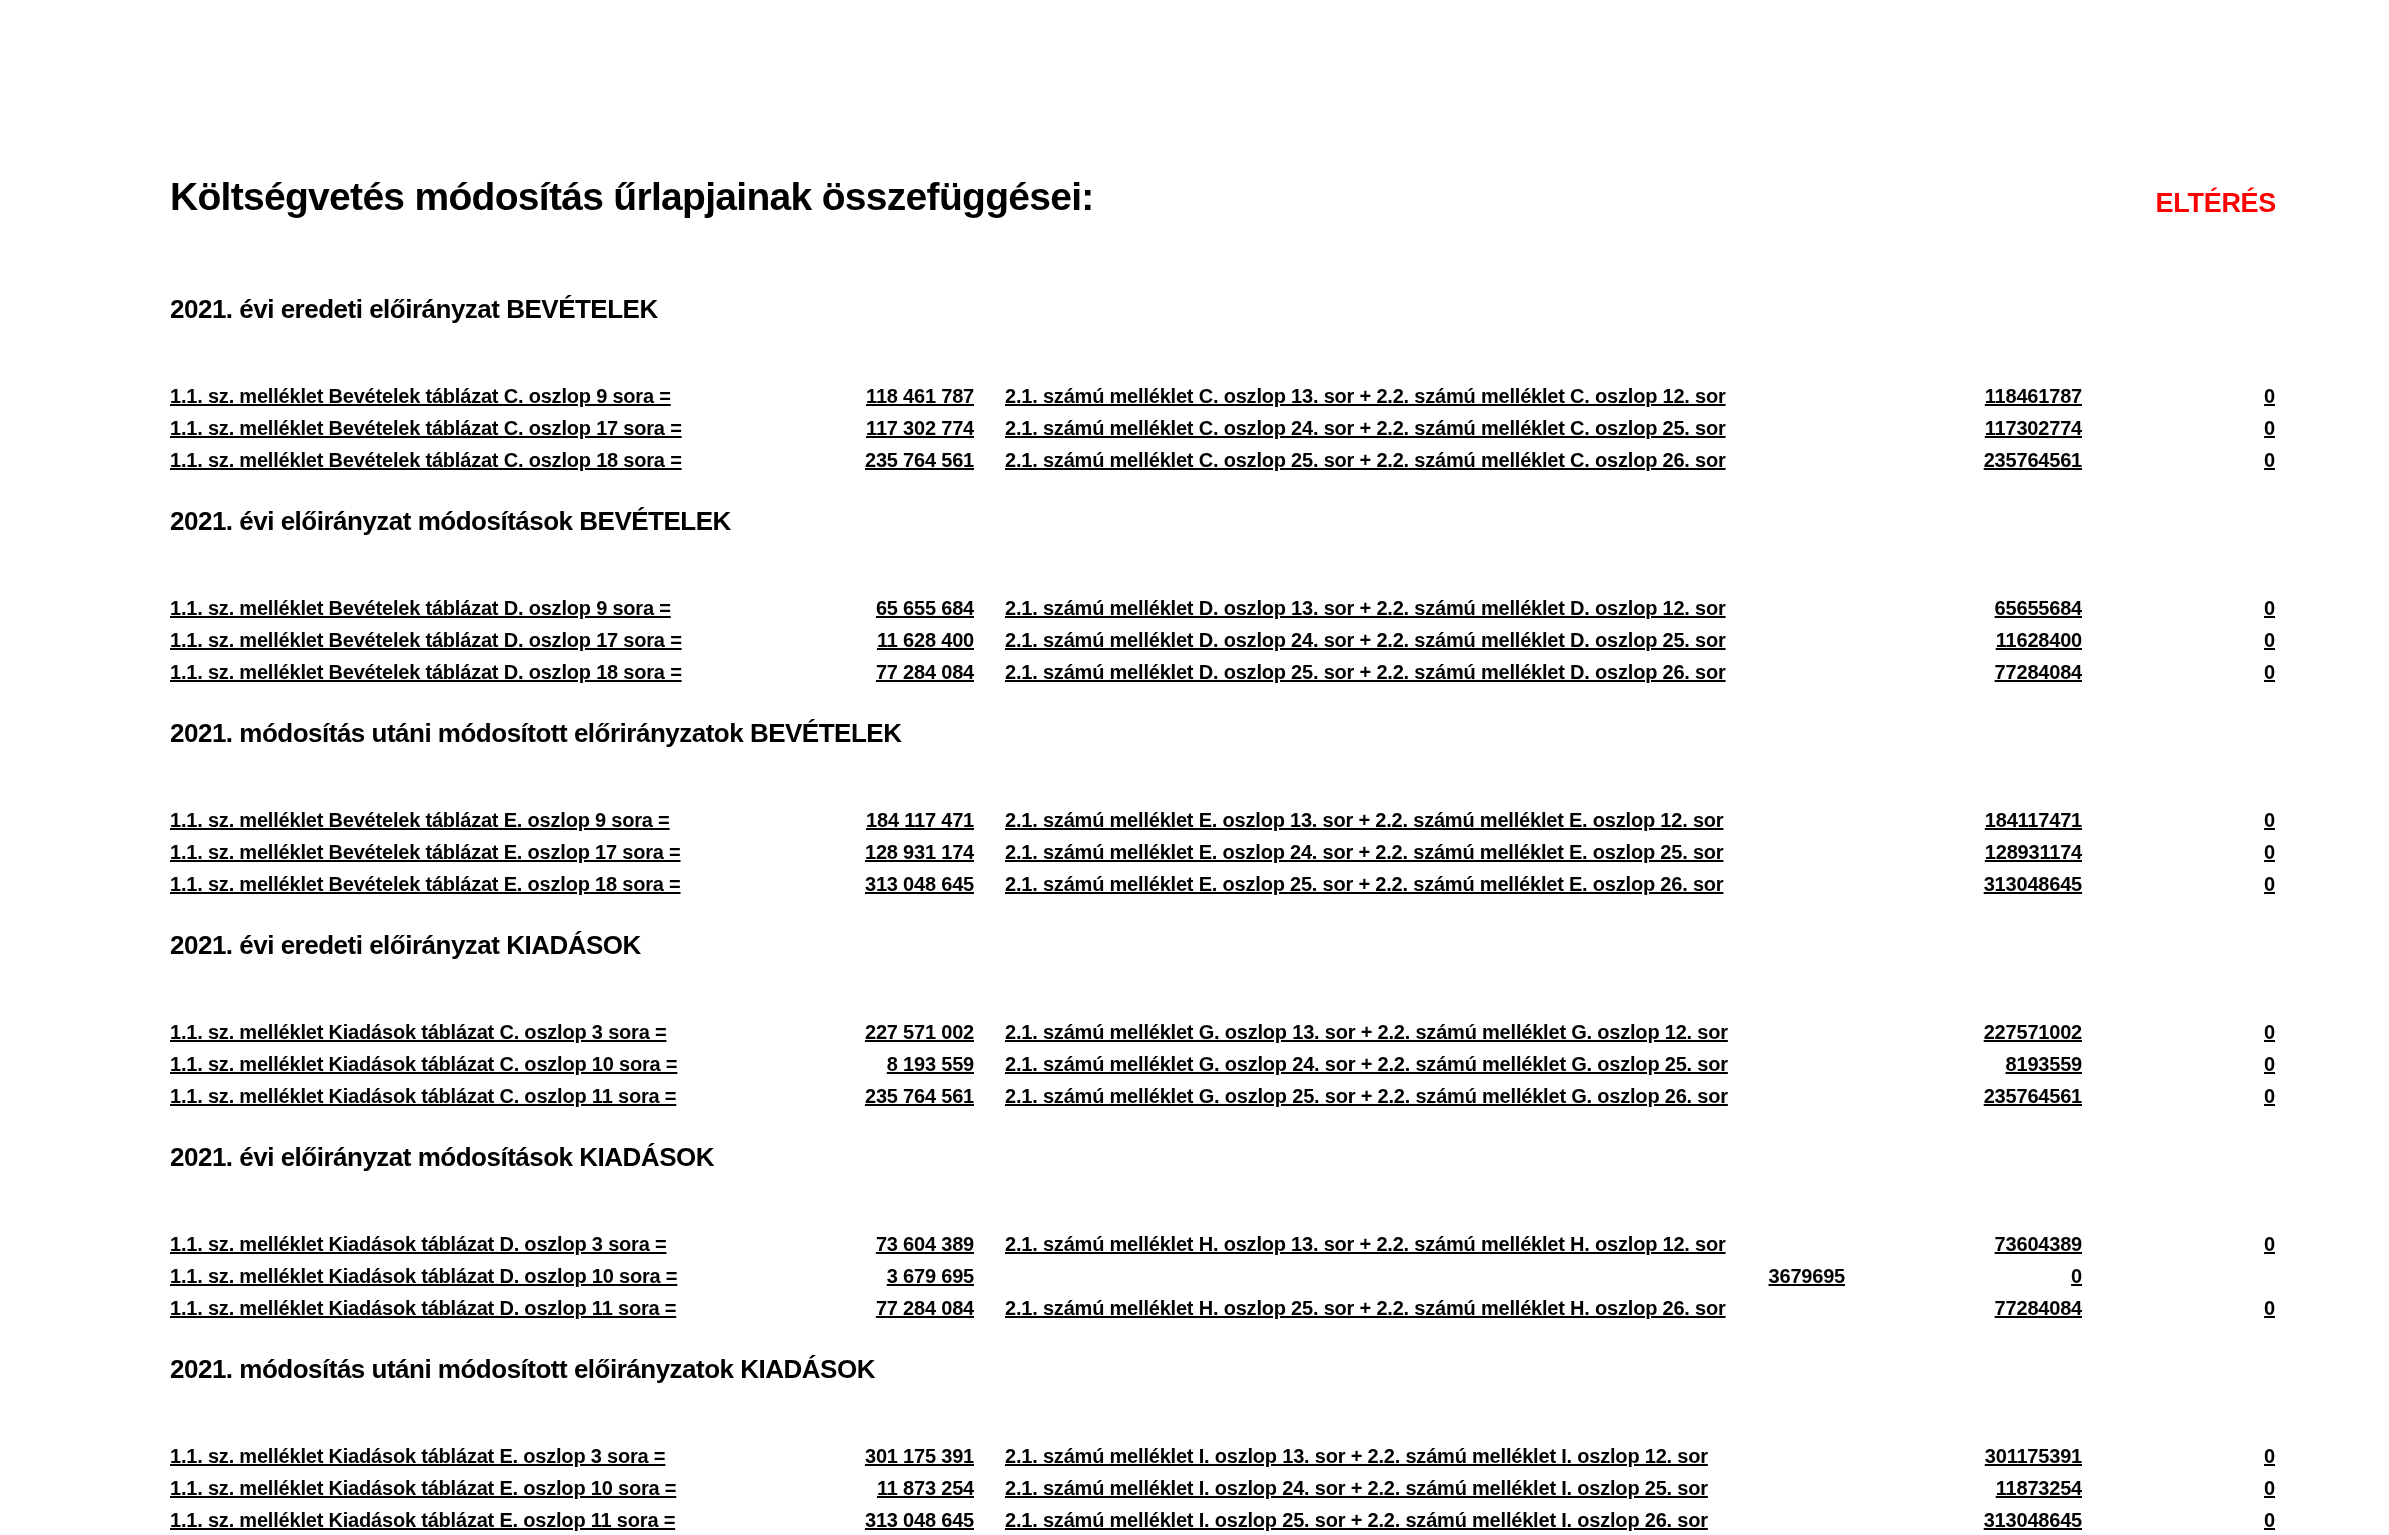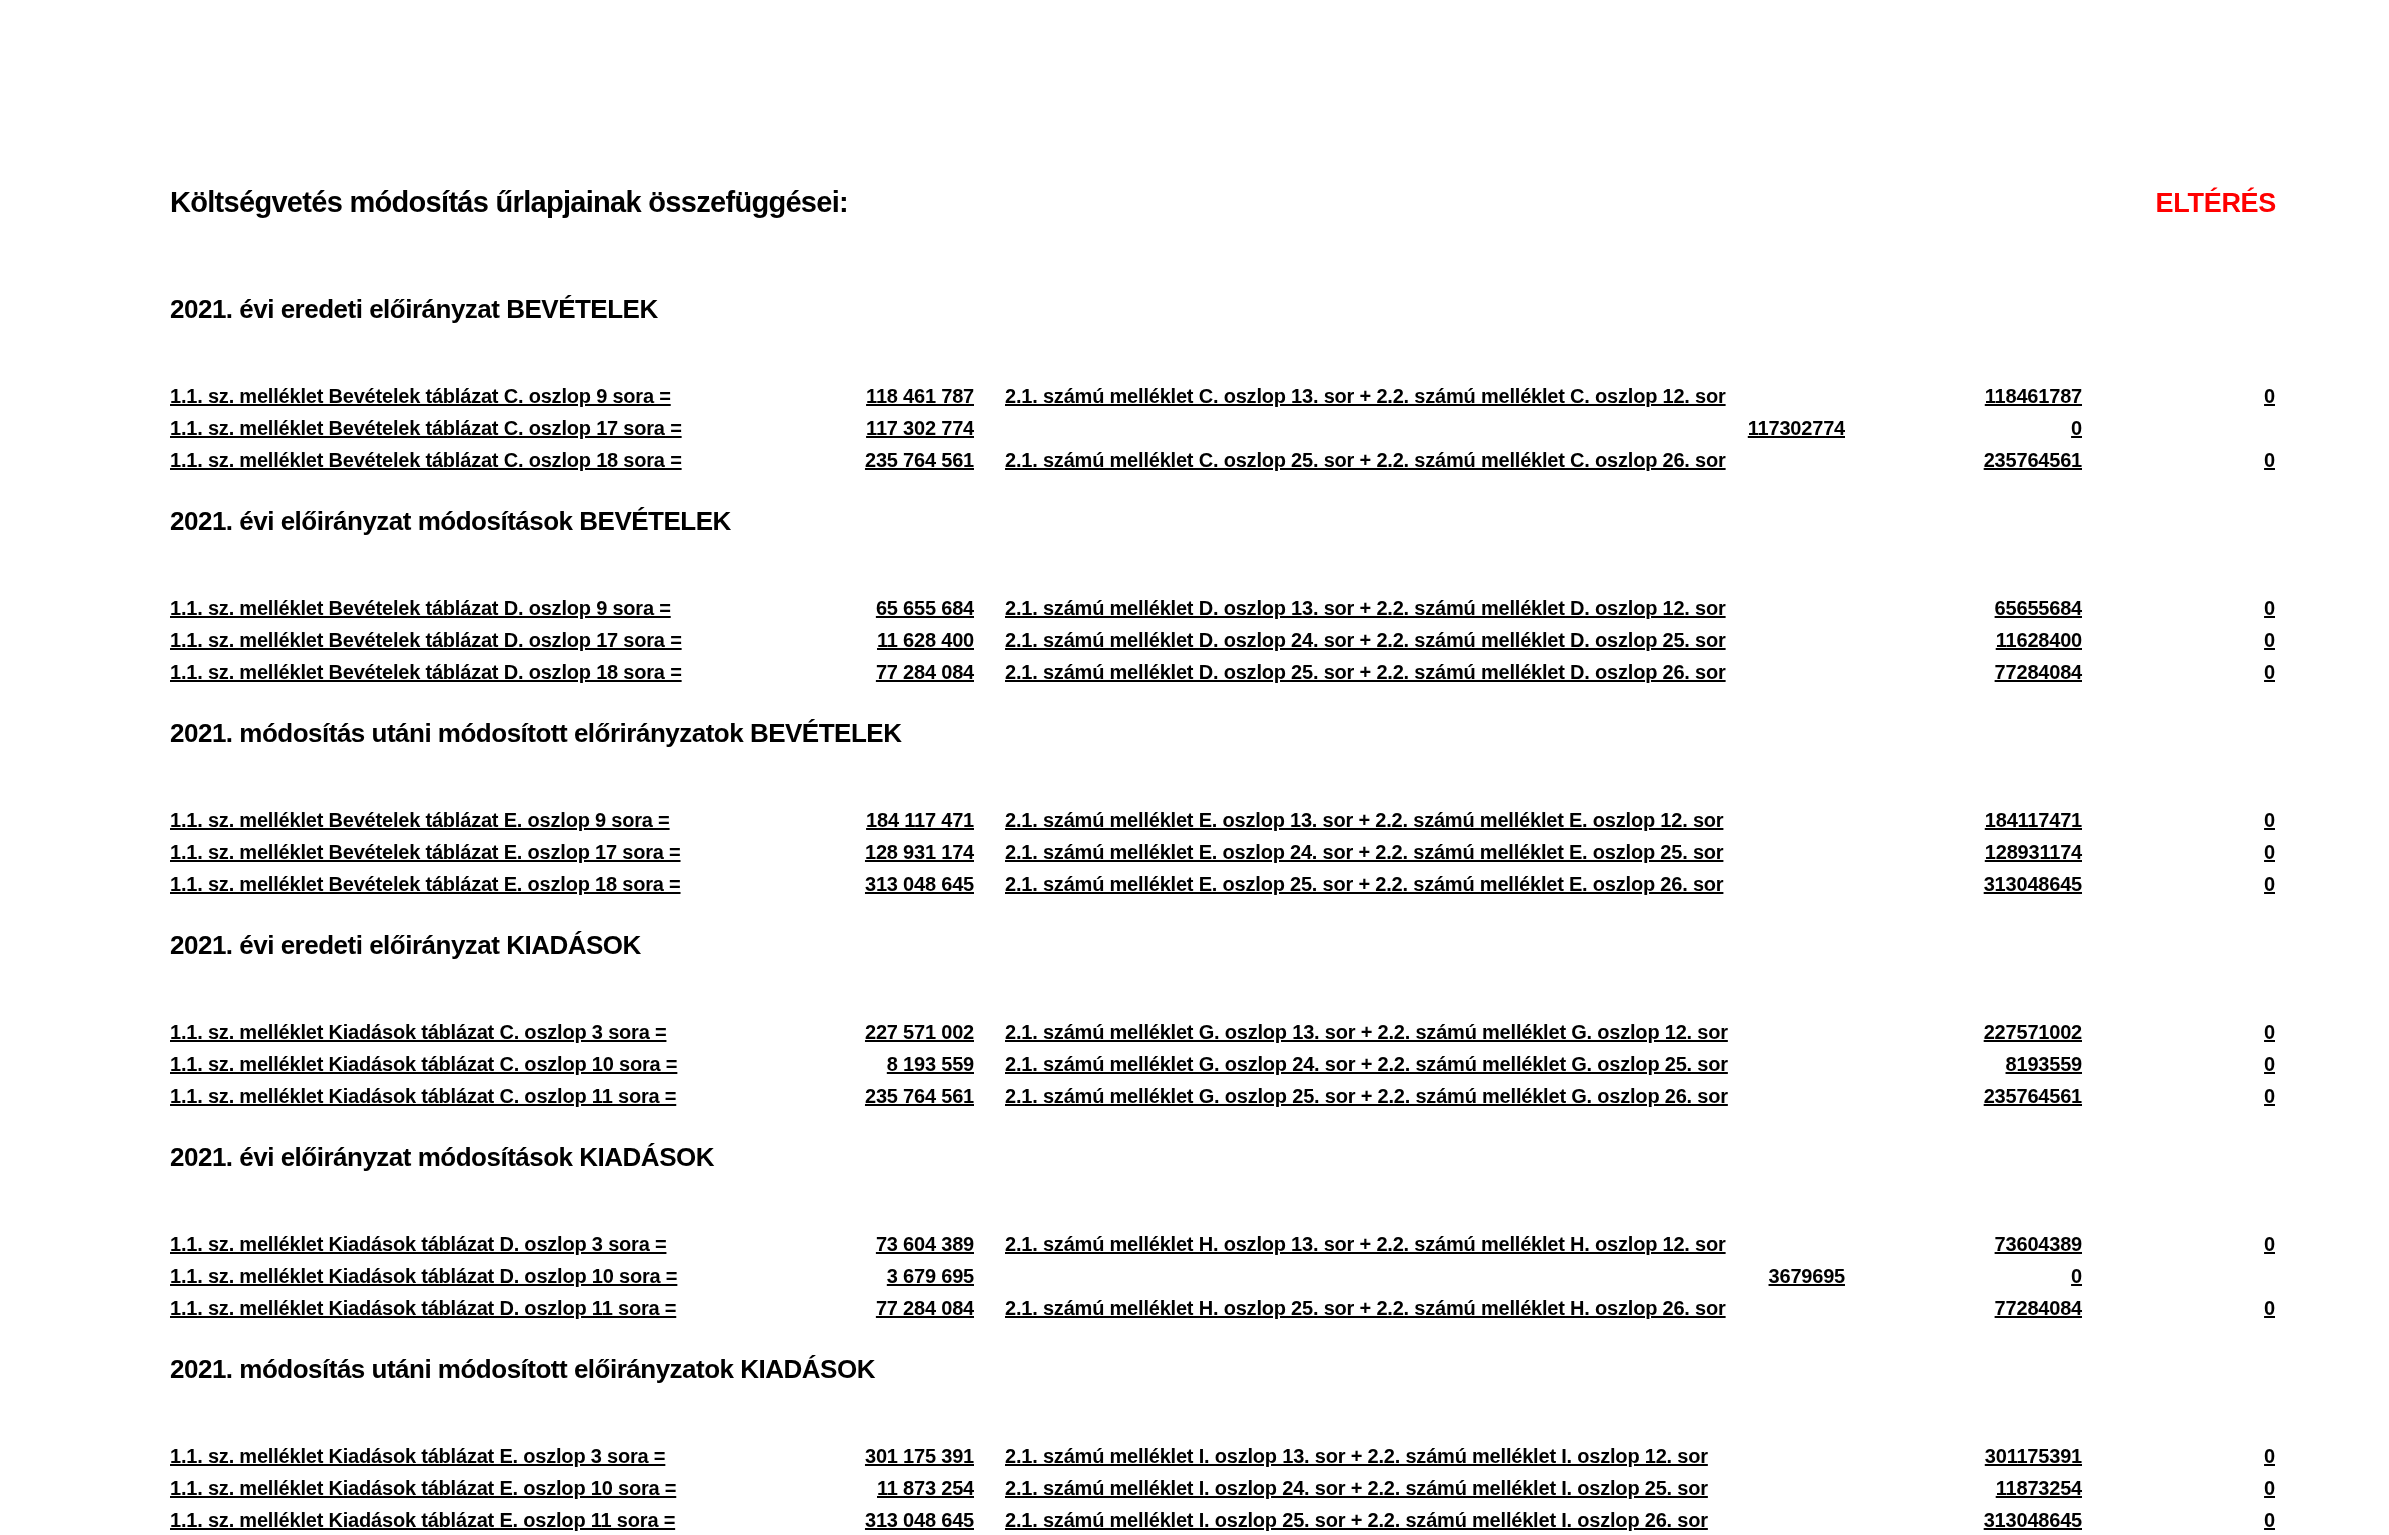--- a/index.html
+++ b/index.html
@@ -12,21 +12,21 @@
     color: #000000;
     overflow: hidden;
   }
   .page { padding: 181px 113px 0 170px; width: 100%; }
   .header-row {
     display: flex;
     justify-content: space-between;
     align-items: flex-end;
     height: 38px;
   }
-  .doc-title { font-size: 29px; letter-spacing: -0.7px; white-space: nowrap; }
+  .doc-title { font-size: 39px; letter-spacing: -0.7px; white-space: nowrap; }
   .diff-header { font-size: 27px; color: #ff0000; letter-spacing: -0.3px; white-space: nowrap; text-align: center; }
   .section-heading {
     font-size: 26px;
     line-height: 33px;
     margin-top: 29px;
     letter-spacing: -0.5px;
     white-space: nowrap;
   }
   .section:first-child .section-heading { margin-top: 74px; }
   .rows { margin-top: 54px; text-decoration: underline; }
@@ -58,20 +58,21 @@
     <div class="cell-label">1.1. sz. melléklet Bevételek táblázat C. oszlop 9 sora =</div>
     <div class="cell-num">118 461 787</div>
     <div class="cell-formula">2.1. számú melléklet C. oszlop 13. sor + 2.2. számú melléklet C. oszlop 12. sor</div>
     <div class="cell-num">118461787</div>
     <div class="cell-num">0</div>
   </div>
 
   <div class="row">
     <div class="cell-label">1.1. sz. melléklet Bevételek táblázat C. oszlop 17 sora =</div>
     <div class="cell-num">117 302 774</div>
+    <div class="cell-formula">2.1. számú melléklet C. oszlop 24. sor + 2.2. számú melléklet C. oszlop 25. sor</div>
     <div class="cell-num">117302774</div>
     <div class="cell-num">0</div>
   </div>
 
   <div class="row">
     <div class="cell-label">1.1. sz. melléklet Bevételek táblázat C. oszlop 18 sora =</div>
     <div class="cell-num">235 764 561</div>
     <div class="cell-formula">2.1. számú melléklet C. oszlop 25. sor + 2.2. számú melléklet C. oszlop 26. sor</div>
     <div class="cell-num">235764561</div>
     <div class="cell-num">0</div>

